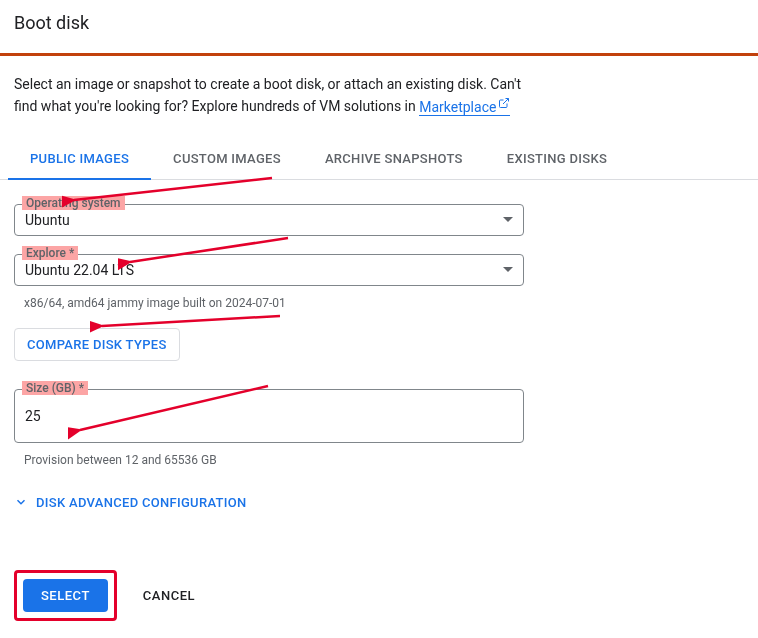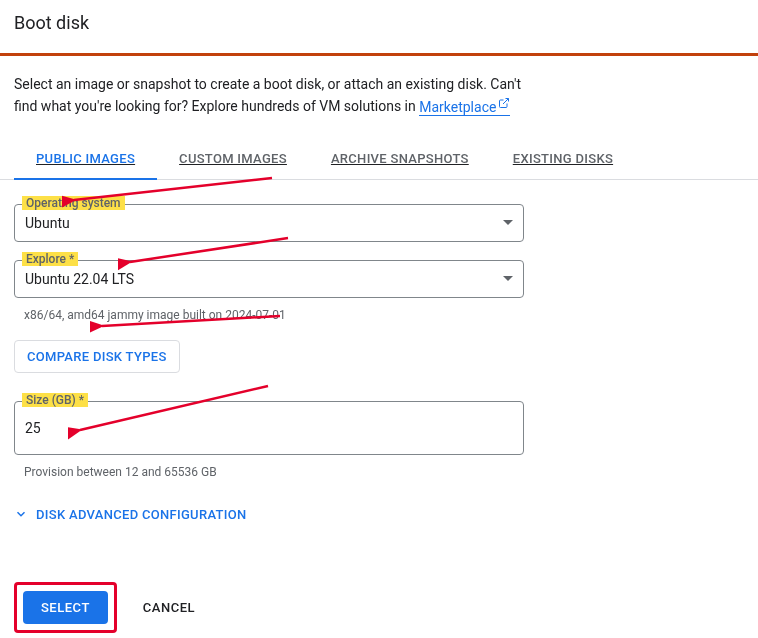--- a/index.html
+++ b/index.html
@@ -35,22 +35,21 @@
       display: inline-block;
       vertical-align: text-bottom;
       margin-left: 2px;
     }
     .tabs-wrap {
       margin-top: 22px;
       border-bottom: 1px solid #dadce0;
     }
     .tabs {
       display: flex;
-      padding: 0 14px;
-      text-decoration: underline;
+      padding: 0 8px;
     }
     .tab {
       padding: 12px 22px;
       font-size: 13px;
       font-weight: 500;
       letter-spacing: 0.3px;
       color: #5f6368;
       cursor: pointer;
       text-transform: uppercase;
       border-bottom: 2px solid transparent;
@@ -67,31 +66,31 @@
     }
     .field {
       position: relative;
       margin-bottom: 18px;
     }
     .field.tight { margin-bottom: 4px; }
     .field-label {
       position: absolute;
       top: -8px;
       left: 8px;
-      background: #fde047;
+      background: #fca5a5;
       padding: 0 4px;
       font-size: 12px;
       color: #5f6368;
       font-weight: 500;
       z-index: 2;
     }
     .field-box {
       border: 1px solid #80868b;
       border-radius: 4px;
-      height: 38px;
+      height: 32px;
       display: flex;
       align-items: center;
       padding: 0 10px;
       cursor: pointer;
       background: #fff;
     }
     .field-value {
       flex: 1;
       font-size: 14px;
       color: #202124;

